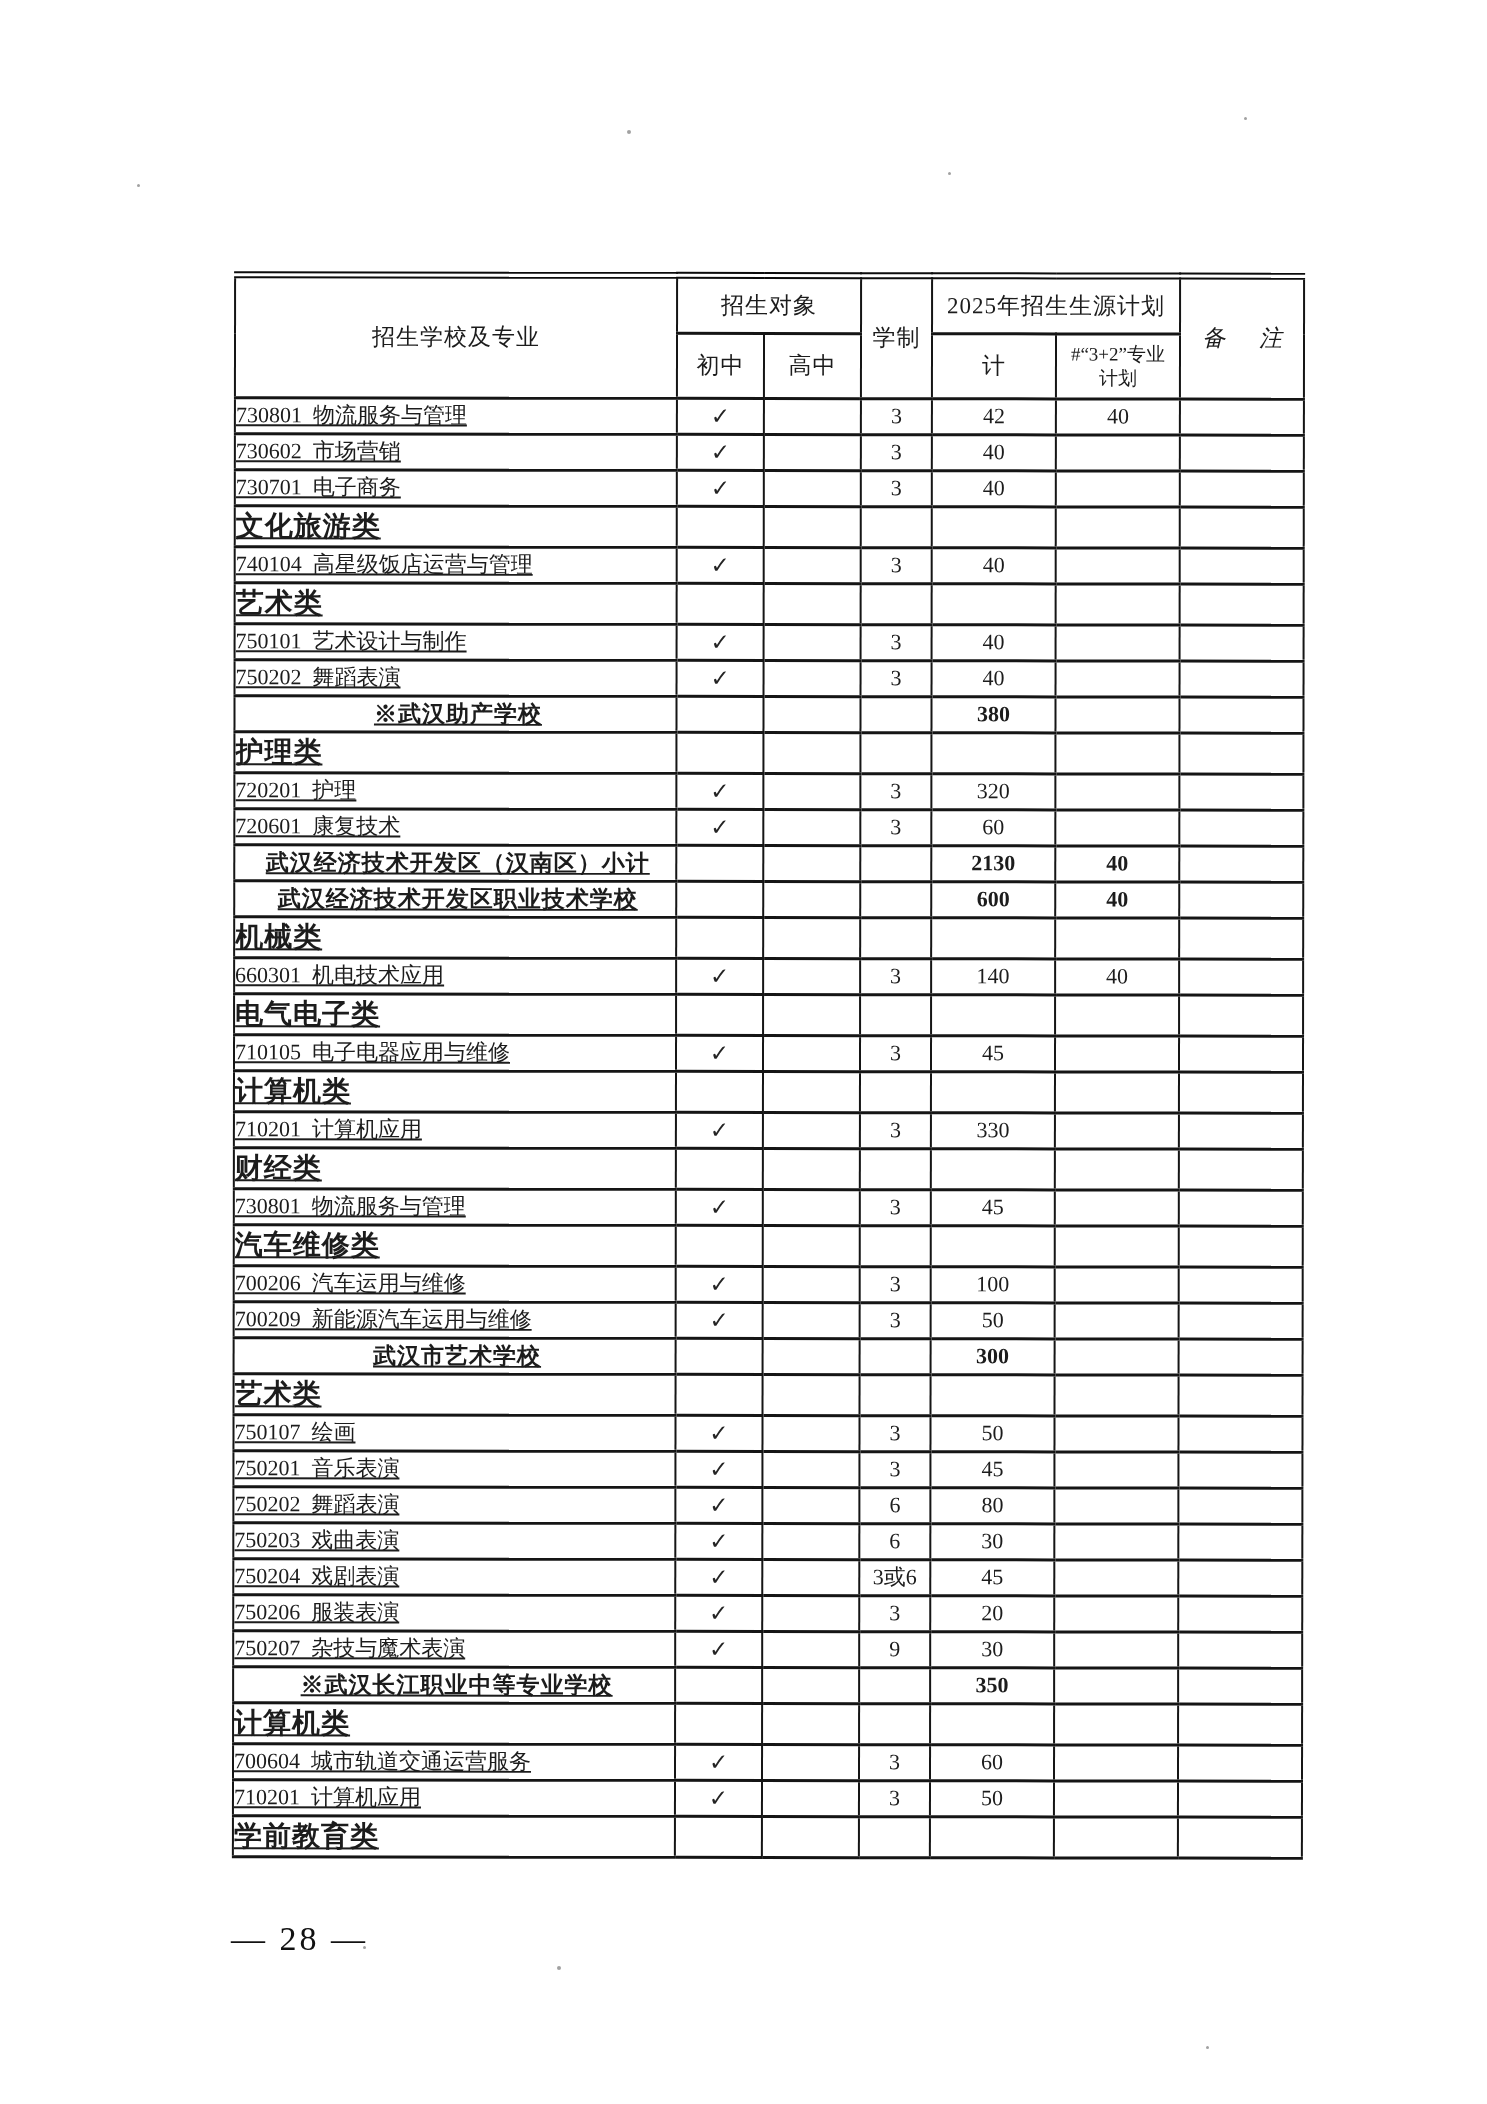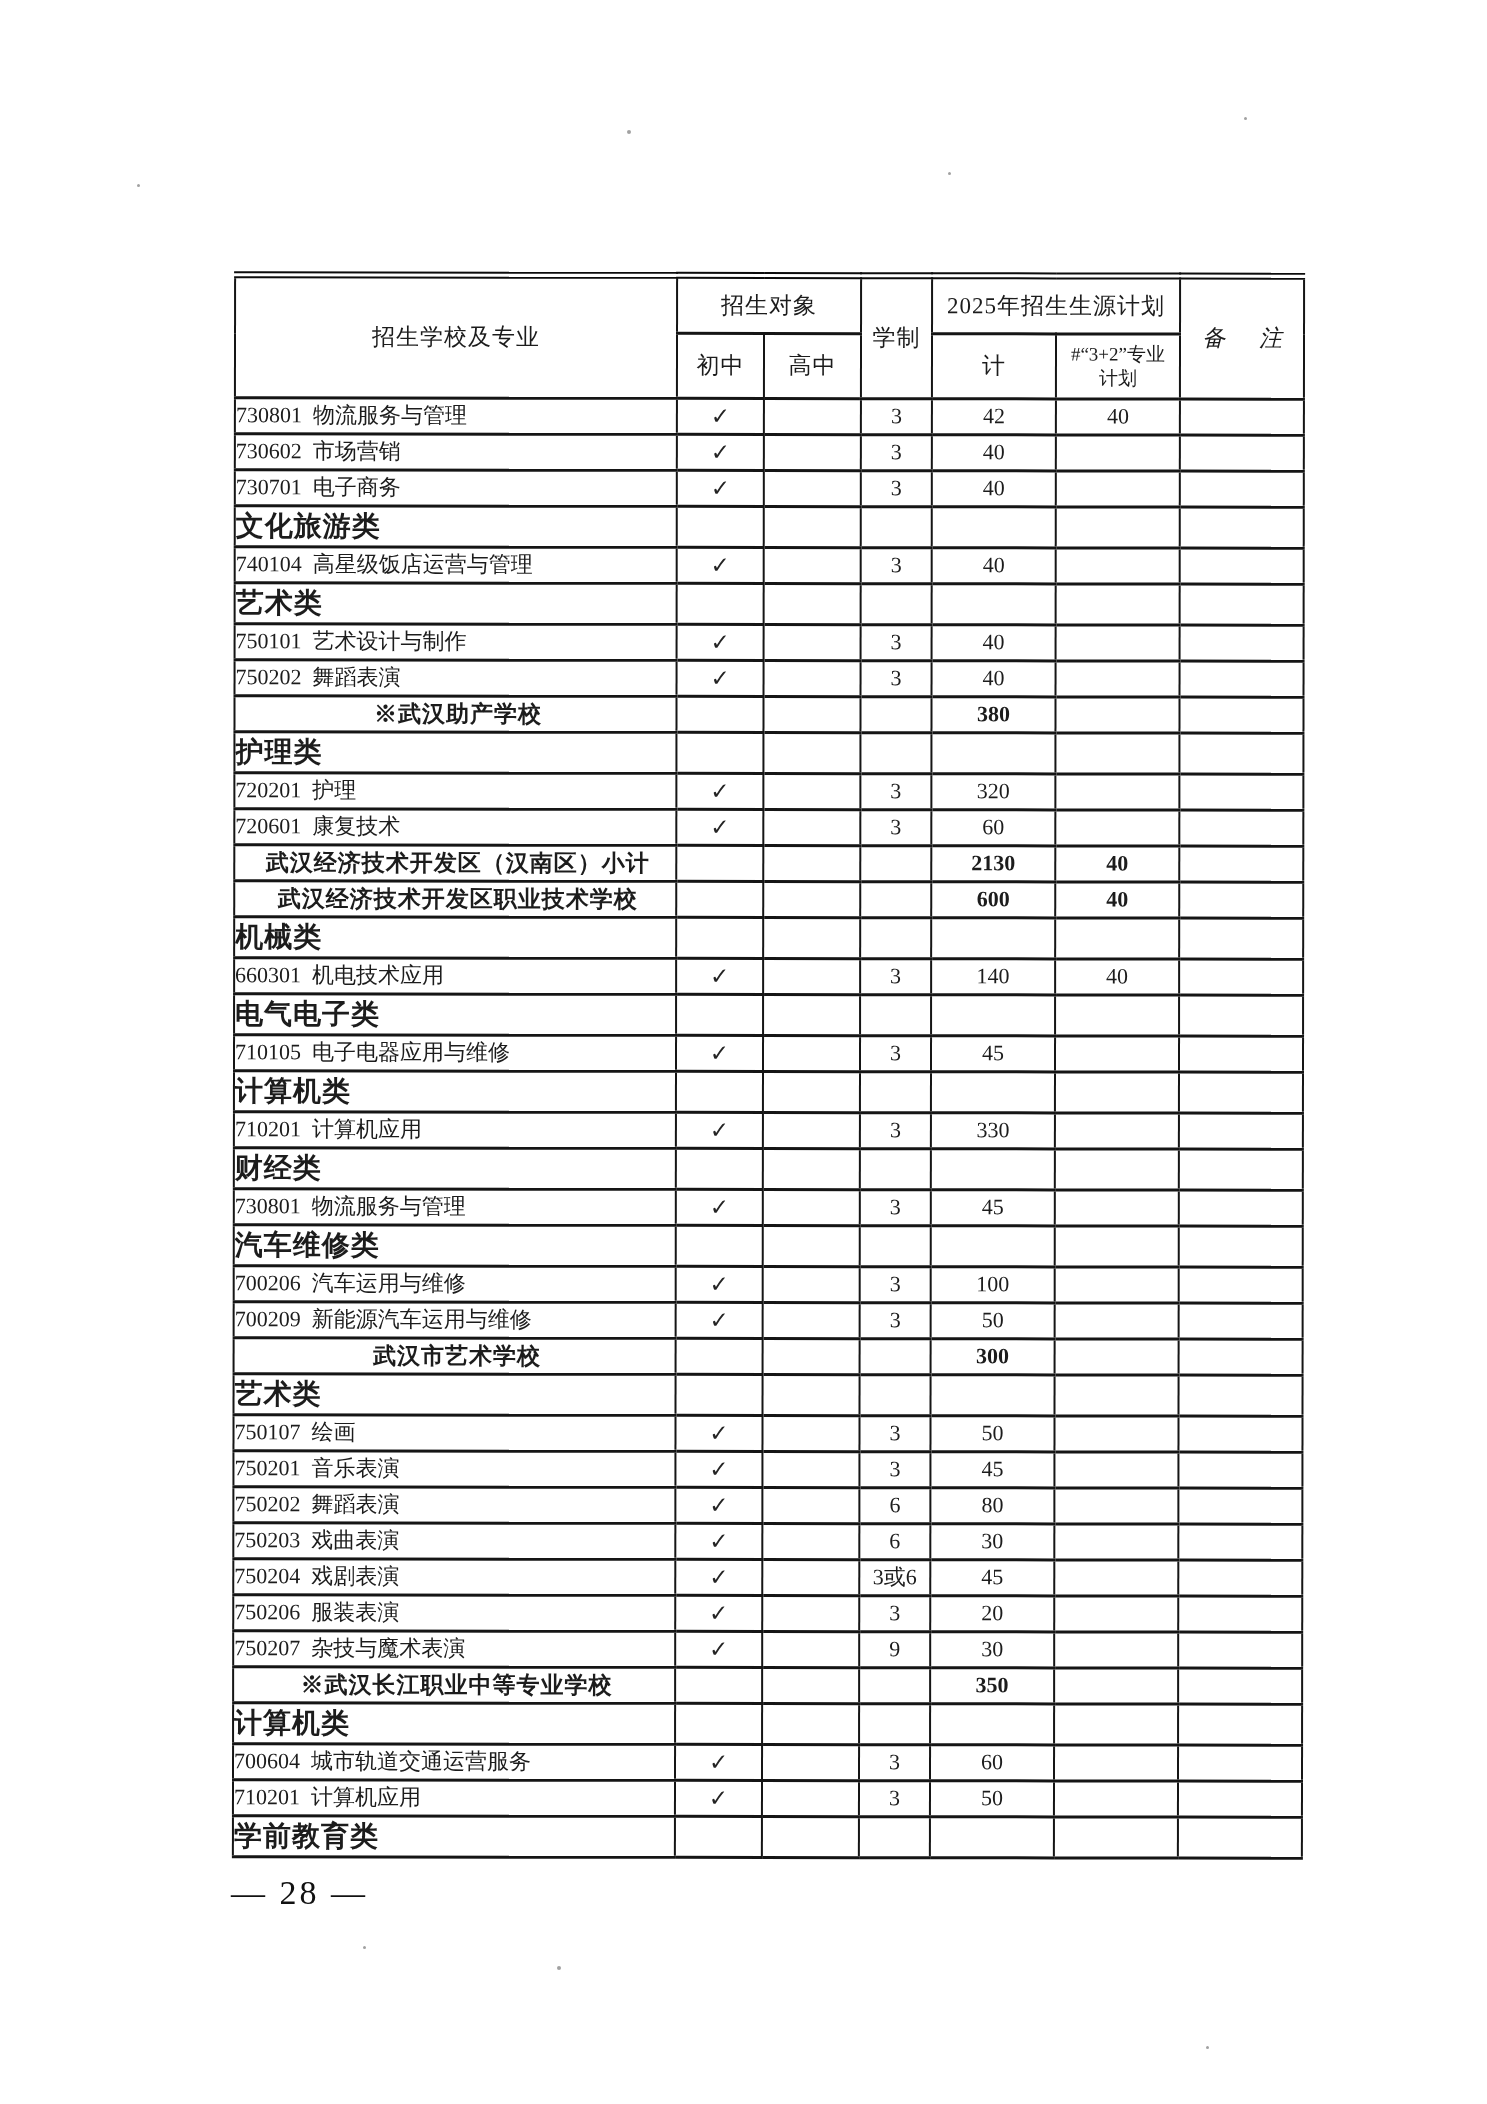--- a/index.html
+++ b/index.html
@@ -32,34 +32,34 @@
     vertical-align: middle;
   }
   table.enroll { border-top: 7px double #0c0c0c; }
   thead tr.h1 { height: 58px; }
   thead tr.h2 { height: 63px; }
   thead th { text-align: center; font-size: 23px; letter-spacing: 1px; }
   thead th.h32 { font-size: 19px; line-height: 1.25; padding: 7px 8px; letter-spacing: 0; }
   thead th.remark { letter-spacing: 14px; text-indent: 14px; font-style: italic; }
 
   tbody tr { height: 36px; }
-  td.c-name { text-align: left; padding-left: 11px; font-size: 22px; }
+  td.c-name { text-align: left; padding-left: 11px; font-size: 22px; text-decoration: underline; }
   td.c-mid  { text-align: center; font-size: 22px; }
   td.c-check { font-size: 23px; color: #242424; }
 
   tr.r-category td.c-name { font-weight: bold; font-size: 28px; letter-spacing: 1px; }
   tr.r-school td.c-name,
   tr.r-subtotal td.c-name { font-weight: bold; text-align: center; padding-left: 5px; font-size: 23px; letter-spacing: 1px; }
   tr.r-school td.c-total, tr.r-school td.c-p32,
   tr.r-subtotal td.c-total, tr.r-subtotal td.c-p32 { font-weight: bold; }
 
   .pageno {
     position: absolute;
     left: 231px;
-    top: 1874px;
+    top: 1920px;
     font-size: 34px;
     letter-spacing: 3px;
     color: #111;
     white-space: nowrap;
   }
   .speck { position: absolute; background: #6f6f6f; border-radius: 50%; opacity: .65; }
   .s1 { left: 627px; top: 130px; width: 4px; height: 4px; }
   .s2 { left: 948px; top: 172px; width: 3px; height: 3px; }
   .s3 { left: 137px; top: 184px; width: 3px; height: 3px; }
   .s4 { left: 1244px; top: 117px; width: 3px; height: 3px; }

